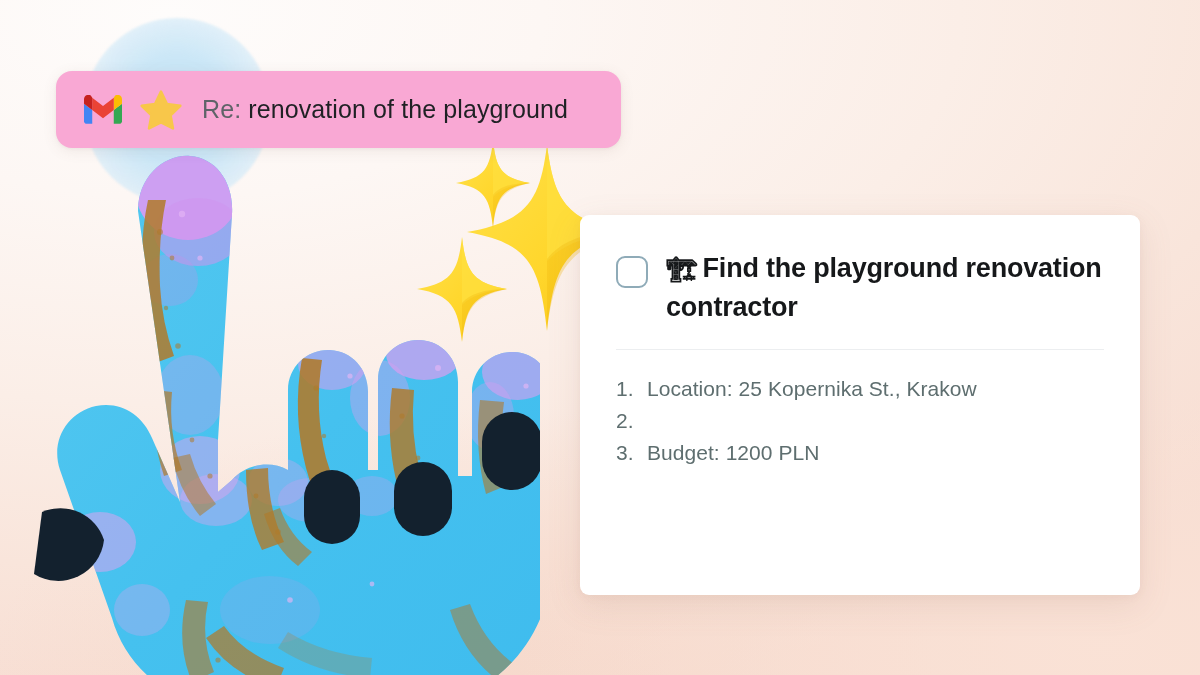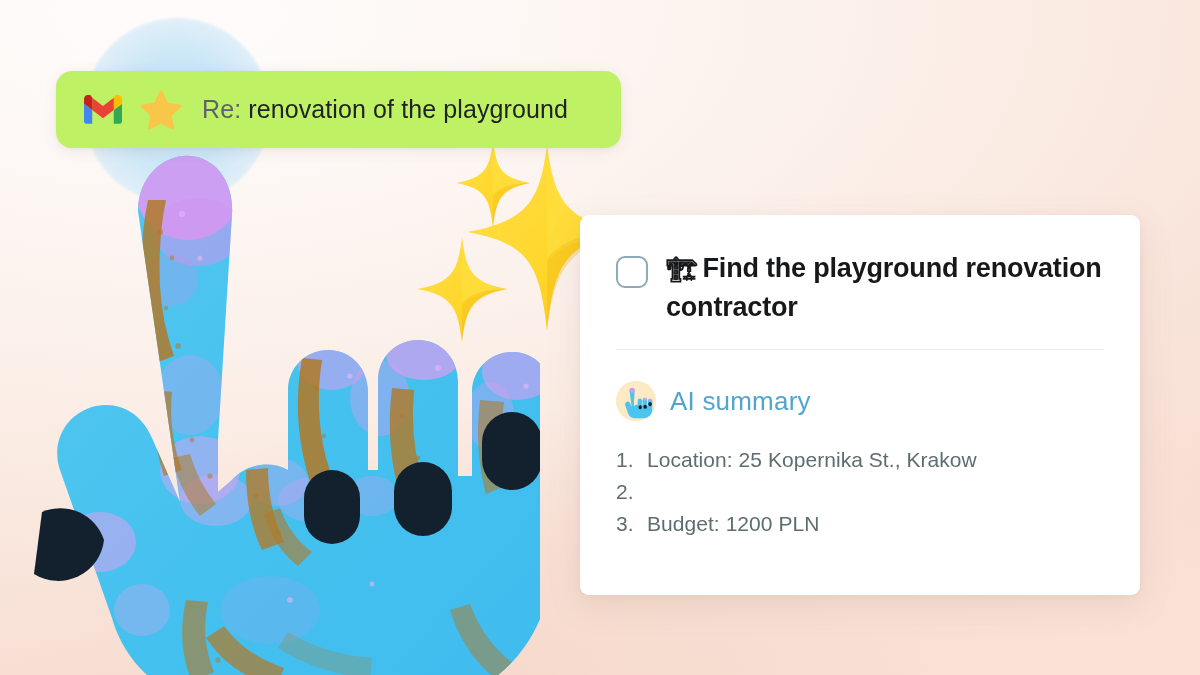--- a/index.html
+++ b/index.html
@@ -64,21 +64,21 @@
 
   
   .sparkles { position: absolute; left: 415px; top: 135px; width: 230px; height: 215px; }
   .sparkles svg { display: block; width: 100%; height: 100%; }
 
   
   .notif {
     position: absolute;
     left: 56px; top: 71px;
     width: 565px; height: 77px;
-    background: #bef264;
+    background: #f9a8d4;
     border-radius: 16px;
     box-shadow: 0 3px 14px rgba(120,90,80,.10), 0 1px 3px rgba(120,90,80,.06);
     display: flex;
     align-items: center;
     padding: 0 22px 0 28px;
     gap: 16px;
   }
   .gmail-icon { width: 38px; height: 29px; flex: 0 0 auto; }
   .gmail-icon svg { display:block; width:100%; height:100%; }
 
@@ -340,45 +340,20 @@
 
     <div class="task-row">
       <div class="checkbox"></div>
       <div class="task-title">
         <span class="crane-emoji">🏗</span><span>Find the playground renovation contractor</span>
       </div>
     </div>
 
     <div class="divider"></div>
 
-    <div class="ai-row">
-      <span class="ai-avatar">
-        <svg viewBox="0 0 40 40" xmlns="http://www.w3.org/2000/svg">
-          <circle cx="20" cy="20" r="20" fill="#fbeac4"></circle>
-          <g transform="translate(7,6) scale(0.055)">
-            <path d="M118 71 C118 36 145 14 170 16 C196 18 214 42 212 74
-                     L198 300 L198 352 L212 340 C226 324 250 320 268 330
-                     L268 250 C268 226 288 209 310 210 C332 211 348 229 348 252
-                     L348 330 L358 330 L358 240 C358 216 378 199 400 200 C422 201 438 219 438 242
-                     L438 336 L452 336 L452 252 C452 228 472 211 494 212 C516 213 532 231 532 254
-                     L532 420 C532 500 470 566 392 566 L210 566 C150 566 106 528 92 478
-                     L40 330 C30 300 48 272 76 266 C100 261 122 274 132 298 L160 362 Z" fill="#4bc4ef"></path>
-            <ellipse cx="168" cy="60" rx="52" ry="48" fill="#d79ef0" opacity=".8"></ellipse>
-            <ellipse cx="404" cy="220" rx="40" ry="28" fill="#d79ef0" opacity=".7"></ellipse>
-            <ellipse cx="498" cy="240" rx="36" ry="28" fill="#d79ef0" opacity=".6"></ellipse>
-            <g fill="#13212e">
-              <rect x="284" y="330" width="56" height="74" rx="28"></rect>
-              <rect x="374" y="322" width="58" height="74" rx="29"></rect>
-              <rect x="462" y="272" width="60" height="78" rx="30"></rect>
-            </g>
-          </g>
-        </svg>
-      </span>
-      <span class="ai-label">AI summary</span>
-    </div>
 
     <ol class="summary-list">
       <li>
         <span class="li-num">1.</span>
         <span class="li-text">Location: 25 Kopernika St., Krakow</span>
       </li>
       <li>
         <span class="li-num">2.</span>
       </li>
       <li>

